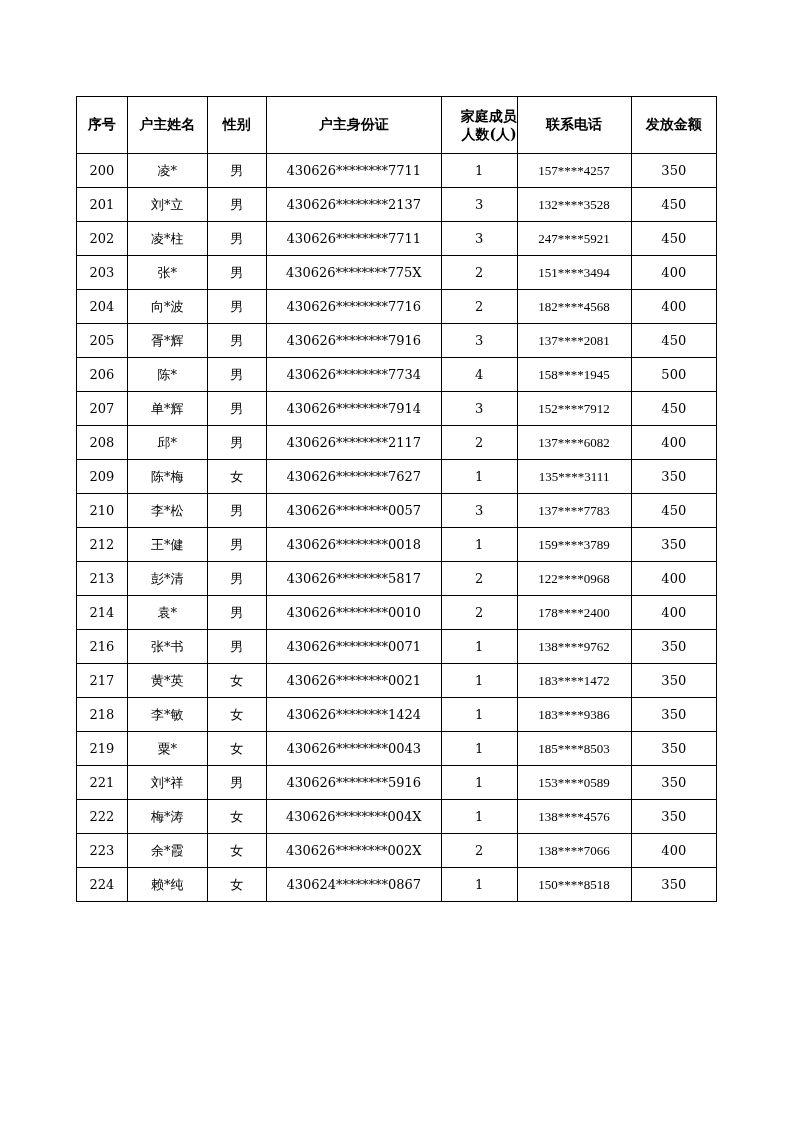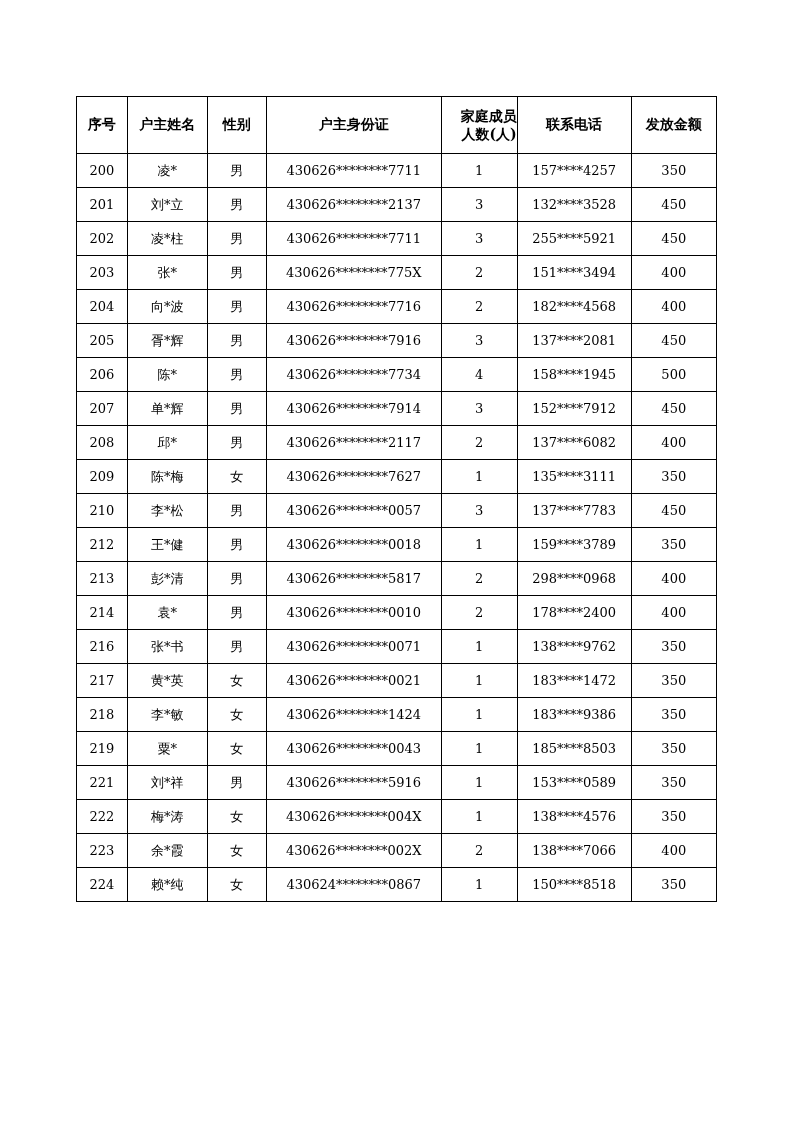--- a/index.html
+++ b/index.html
@@ -43,21 +43,21 @@
   }
   table.data-table td {
     height: 33px;
     font-size: 13px;
   }
   td.c-seq { font-size: 13px; }
   td.c-name { font-size: 14px; }
   td.c-sex { font-size: 14px; }
   td.c-id { font-size: 12.5px; letter-spacing: 0px; }
   td.c-members { font-size: 13px; }
-  td.c-phone { font-size: 12.5px; }
+  td.c-phone { font-size: 12.5px; font-family: Liberation Serif, serif; }
   td.c-amount { font-size: 13px; margin-left: 16px; }
 
   col.w-seq { width: 48px; }
   col.w-name { width: 76px; }
   col.w-sex { width: 56px; }
   col.w-id { width: 166px; }
   col.w-members { width: 72px; }
   col.w-phone { width: 108px; }
   col.w-amount { width: 81px; }
 
@@ -109,21 +109,21 @@
           <td class="c-members">3</td>
           <td class="c-phone">132****3528</td>
           <td class="c-amount">450</td>
         </tr>
         <tr>
           <td class="c-seq">202</td>
           <td class="c-name">凌*柱</td>
           <td class="c-sex">男</td>
           <td class="c-id">430626********7711</td>
           <td class="c-members">3</td>
-          <td class="c-phone">255****5921</td>
+          <td class="c-phone">247****5921</td>
           <td class="c-amount">450</td>
         </tr>
         <tr>
           <td class="c-seq">203</td>
           <td class="c-name">张*</td>
           <td class="c-sex">男</td>
           <td class="c-id">430626********775X</td>
           <td class="c-members">2</td>
           <td class="c-phone">151****3494</td>
           <td class="c-amount">400</td>
@@ -199,21 +199,21 @@
           <td class="c-members">1</td>
           <td class="c-phone">159****3789</td>
           <td class="c-amount">350</td>
         </tr>
         <tr>
           <td class="c-seq">213</td>
           <td class="c-name">彭*清</td>
           <td class="c-sex">男</td>
           <td class="c-id">430626********5817</td>
           <td class="c-members">2</td>
-          <td class="c-phone">298****0968</td>
+          <td class="c-phone">122****0968</td>
           <td class="c-amount">400</td>
         </tr>
         <tr>
           <td class="c-seq">214</td>
           <td class="c-name">袁*</td>
           <td class="c-sex">男</td>
           <td class="c-id">430626********0010</td>
           <td class="c-members">2</td>
           <td class="c-phone">178****2400</td>
           <td class="c-amount">400</td>

